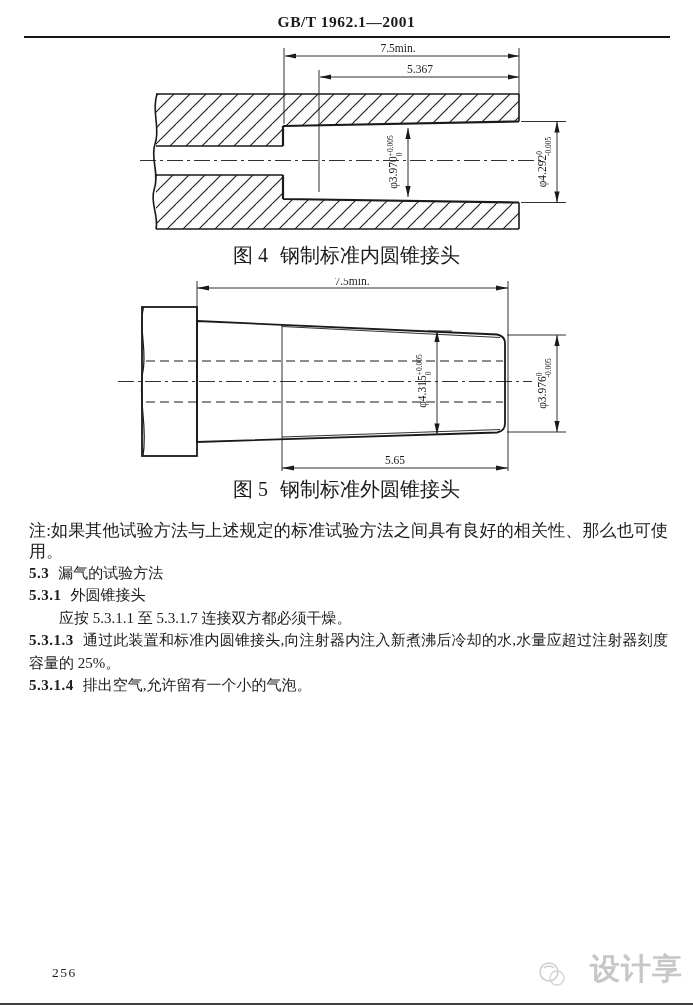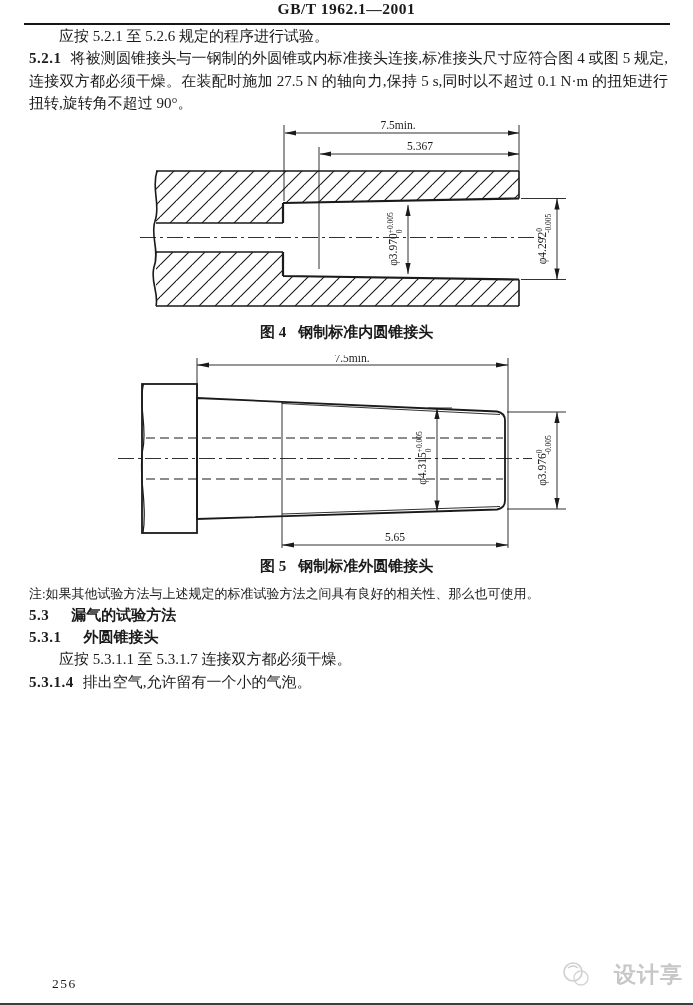--- a/index.html
+++ b/index.html
@@ -1,62 +1,56 @@
 <!DOCTYPE html>
 <html><head>
 <meta charset="utf-8">
 <style>
   html,body{margin:0;padding:0;background:#e8e8e8;}
   .page{
     position:relative;width:693px;height:1005px;margin:0 auto;
     background:#ffffff;color:#1b1b1b;overflow:hidden;
     font-family:"Liberation Serif","DejaVu Serif",serif;
   }
-  .hdr{ text-align:center;padding-top:0;font-weight:bold;font-size:15.5px;letter-spacing:.5px; }
+  .hdr{ text-align:center;padding-top:13px;font-weight:bold;font-size:15.5px;letter-spacing:.5px; }
   .rule{ border-top:2.6px solid #161616;margin:5px 23px 0 24px;height:0; }
   .content{ margin:0 25px 0 29px;font-size:15px;line-height:22.4px;
     text-align:justify;text-justify:inter-character; }
   p.para{margin:0;padding:0;}
   .indent{text-indent:2em;}
   .num{font-weight:bold;margin-right:9px;letter-spacing:.5px;white-space:nowrap;}
-  .bold{font-weight:bold;margin-left:13px;}
-  .note{font-size:13px;line-height:21px;margin-left:15px;text-indent:0;}
+  .bold{font-weight:normal;}
+  .note{font-size:17px;line-height:21px;margin-left:15px;text-indent:0;}
   .mt{margin-top:11px;}
   svg.fig{display:block;}
-  .caption{ text-align:center;font-weight:bold;font-size:15px;line-height:22px; }
+  .caption{ text-align:center;font-weight:normal;font-size:20px;line-height:22px; }
   .caption .cap-label{margin-right:12px;}
   .fig5-wrap{margin-top:12px;}
-  .cap5{margin-bottom:6px;}
-  .pageno{position:absolute;left:52px;bottom:13px;font-size:13.5px;letter-spacing:1.5px;}
-  .watermark{ position:absolute;right:10px;bottom:15px;display:flex;align-items:flex-start;gap:20px;
-    color:#c7c7c7;font-size:22px;font-weight:bold;letter-spacing:1px; }
+  .cap5{margin-bottom:20px;}
+  .pageno{position:absolute;left:52px;bottom:24px;font-size:13.5px;letter-spacing:1.5px;}
+  .watermark{ position:absolute;right:10px;bottom:15px;display:flex;align-items:flex-end;gap:20px;
+    color:#c7c7c7;font-size:30px;font-weight:bold;letter-spacing:1px; }
   .botline{position:absolute;left:0;right:0;bottom:0;height:2.5px;background:#3f3f3f;}
   
   .ln{stroke:#1a1a1a;fill:none;}
   .w09{stroke-width:.9;} .w12{stroke-width:1.2;} .w16{stroke-width:1.6;}
   .w18{stroke-width:1.8;} .w22{stroke-width:2.2;}
   .dimtext{font-family:"Liberation Serif","DejaVu Serif",serif;font-size:11.5px;fill:#1a1a1a;}
   .arr{fill:#1a1a1a;stroke:none;}
   .cl{stroke-dasharray:16 4 3 4;}
   .hid{stroke-dasharray:9 5;}
 </style>
 </head>
 <body>
 
 <div class="page">
 
   <div class="hdr">GB/T 1962.1—2001</div>
   <div class="rule"></div>
 
-  <div class="content">
-
-    <p class="para indent mt"><span>应按 5.2.1 至 5.2.6 规定的程序进行试验。</span></p>
-
-    <p class="para"><span class="num">5.2.1</span><span>将被测圆锥接头与一钢制的外圆锥或内标准接头连接,标准接头尺寸应符合图 4 或图 5 规定,连接双方都必须干燥。在装配时施加 27.5 N 的轴向力,保持 5 s,同时以不超过 0.1 N·m 的扭矩进行扭转,旋转角不超过 90°。</span></p>
-  </div>
 
   <svg class="fig" width="693" height="200" viewBox="0 0 693 200" style="margin-top:6px;">
     <defs>
       <pattern id="hatch" patternUnits="userSpaceOnUse" width="16" height="16">
         <path d="M-4,20 L20,-4 M-4,36 L36,-4" stroke="#1a1a1a" stroke-width="1.1" fill="none"></path>
       </pattern>
     </defs>
 
     <g>
       <polygon points="156,50 519,50 519,77.5 283,82 283,102 156,102" fill="url(#hatch)"></polygon>
@@ -159,20 +153,21 @@
 
   <div class="caption cap5">
     <span class="cap-label">图 5</span><span>钢制标准外圆锥接头</span>
   </div>
 
   <div class="content">
     <p class="para note"><span>注:如果其他试验方法与上述规定的标准试验方法之间具有良好的相关性、那么也可使用。</span></p>
     <p class="para"><span class="num">5.3</span><span class="bold">漏气的试验方法</span></p>
     <p class="para"><span class="num">5.3.1</span><span class="bold">外圆锥接头</span></p>
     <p class="para indent"><span>应按 5.3.1.1 至 5.3.1.7 连接双方都必须干燥。</span></p>
+    <p class="para"><span class="num">5.3.1.3</span><span>通过此装置和标准内圆锥接头,向注射器内注入新煮沸后冷却的水,水量应超过注射器刻度容量的 25%。</span></p>
     <p class="para"><span class="num">5.3.1.4</span><span>排出空气,允许留有一个小的气泡。</span></p>
   </div>
 
   <div class="pageno">256</div>
 
   <div class="watermark">
     <svg width="34" height="30" viewBox="0 0 34 30">
       <circle cx="13" cy="12" r="9" fill="none" stroke="#cfcfcf" stroke-width="1.6"></circle>
       <circle cx="21" cy="18" r="7" fill="none" stroke="#d4d4d4" stroke-width="1.4"></circle>
       <path d="M8,8 Q13,4 18,8" fill="none" stroke="#cfcfcf" stroke-width="1.4"></path>

